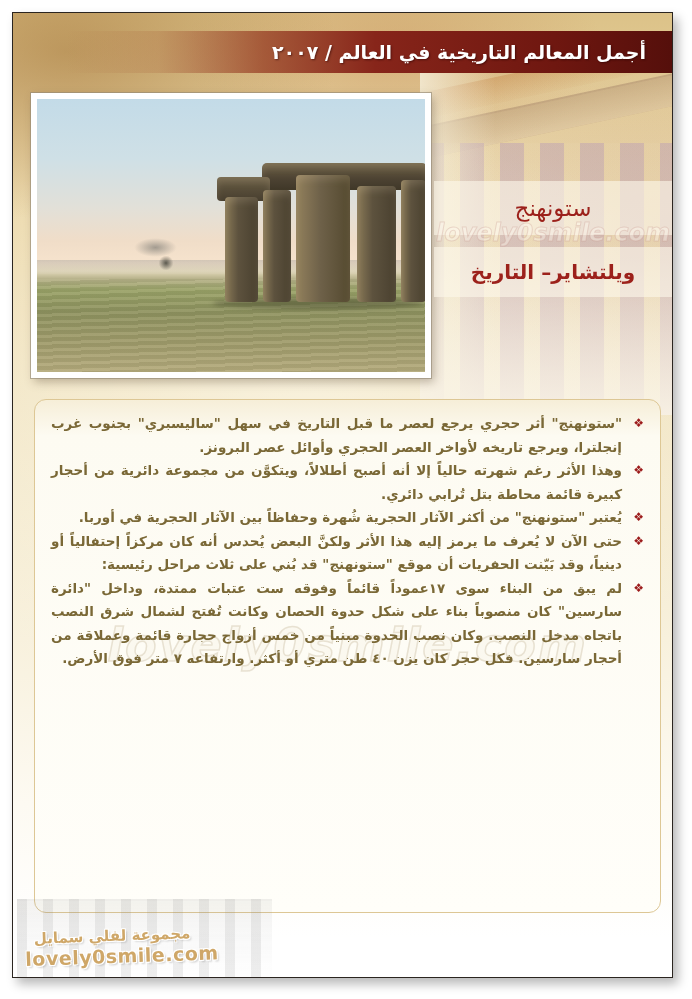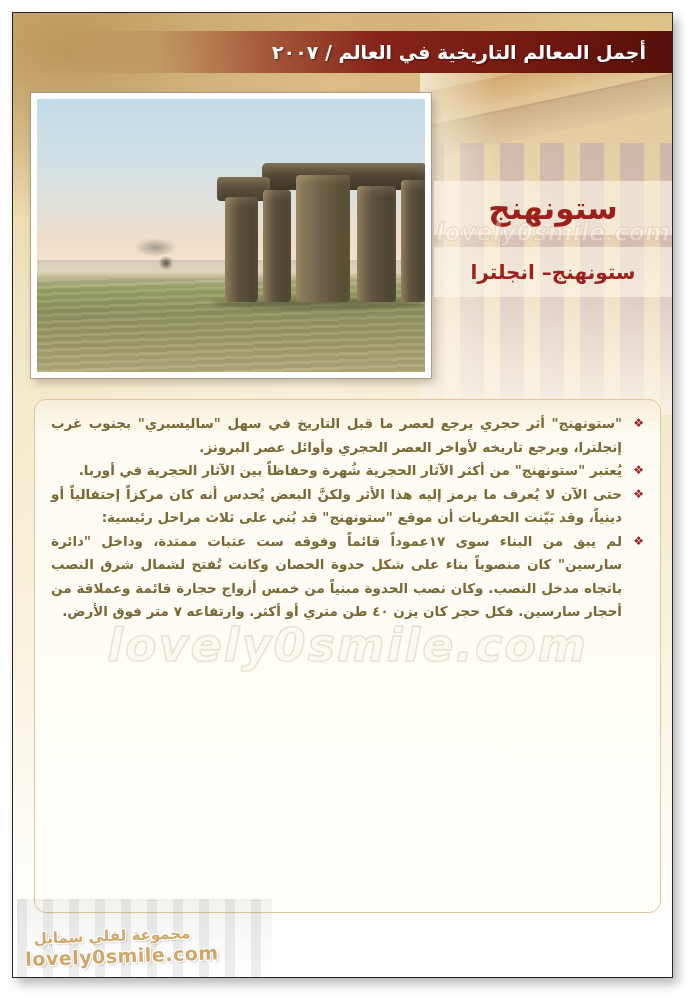--- a/index.html
+++ b/index.html
@@ -66,21 +66,21 @@
   .up4{left:82.6%;top:32%;width:10%;height:42.5%;}
   .up5{left:93.8%;top:29.5%;width:6.4%;height:45%;}
   .stone-shadow{position:absolute;left:45%;top:73%;width:55%;height:4%;border-radius:50%;
         background:rgba(55,55,35,0.38);filter:blur(2px);}
 
   
   .title-band{position:absolute;left:421px;right:0;background:rgba(253,248,235,0.60);
         display:flex;align-items:center;justify-content:center;}
   .band-1{top:168px;height:54px;}
   .band-2{top:234px;height:50px;}
-  .band-1 span{font-size:31px;font-weight:bold;color:#9c211b;text-align:right;}
+  .band-1 span{font-size:23px;font-weight:normal;color:#9c211b;text-align:right;}
   .band-2 span{font-size:20px;font-weight:bold;color:#9c211b;}
   .wm-title{position:absolute;left:421px;right:0;top:206px;text-align:center;direction:ltr;
         font-size:24px;font-weight:bold;font-style:italic;
         color:rgba(255,250,240,0.38);-webkit-text-stroke:1px rgba(200,150,140,0.30);}
 
   
   .content-box{position:absolute;left:21px;top:386px;width:627px;height:514px;
         box-sizing:border-box;border:1px solid #ddc795;border-radius:12px;
         background:linear-gradient(180deg,#f6eed8 0%,#fdfbf2 7%,#fffef9 100%);
         padding:12px 16px 8px 16px;overflow:hidden;}
@@ -140,27 +140,28 @@
         <div class="stone up4"></div>
         <div class="stone up5"></div>
       </div>
     </div>
 
     <div class="title-band band-1">
       <span>ستونهنج</span>
     </div>
     <div class="wm-title">lovely0smile.com</div>
     <div class="title-band band-2">
-      <span>ستونهنج– انجلترا</span>
+      <span>ويلتشاير– التاريخ</span>
     </div>
 
     <div class="content-box">
       <div class="wm-box">lovely0smile.com</div>
       <div class="items" id="content-list">
           <div class="item bullet">"ستونهنج" أثر حجري يرجع لعصر ما قبل التاريخ في سهل "ساليسبري" بجنوب غرب إنجلترا، ويرجع تاريخه لأواخر العصر الحجري وأوائل عصر البرونز.</div>
+          <div class="item bullet">وهذا الأثر رغم شهرته حالياً إلا أنه أصبح أطلالاً، ويتكوَّن من مجموعة دائرية من أحجار كبيرة قائمة محاطة بتل تُرابي دائري.</div>
           <div class="item bullet">يُعتبر "ستونهنج" من أكثر الآثار الحجرية شُهرة وحفاظاً بين الآثار الحجرية في أوربا.</div>
           <div class="item bullet">حتى الآن لا يُعرف ما يرمز إليه هذا الأثر ولكنَّ البعض يُحدس أنه كان مركزاً إحتفالياً أو دينياً، وقد بَيّنت الحفريات أن موقع "ستونهنج" قد بُني على ثلاث مراحل رئيسية:</div>
           <div class="item bullet">لم يبق من البناء سوى ١٧عموداً قائماً وفوقه ست عتبات ممتدة، وداخل "دائرة سارسين" كان منصوباً بناء على شكل حدوة الحصان وكانت تُفتح لشمال شرق النصب باتجاه مدخل النصب. وكان نصب الحدوة مبنياً من خمس أزواج حجارة قائمة وعملاقة من أحجار سارسين. فكل حجر كان يزن ٤٠ طن متري أو أكثر. وارتفاعه ٧ متر فوق الأرض.</div>
         </div>
     </div>
 
     <div class="bottom-columns"></div>
 
     <div class="footer-wm">
       <div class="wm-ar">مجموعة لفلي سمايل</div>

